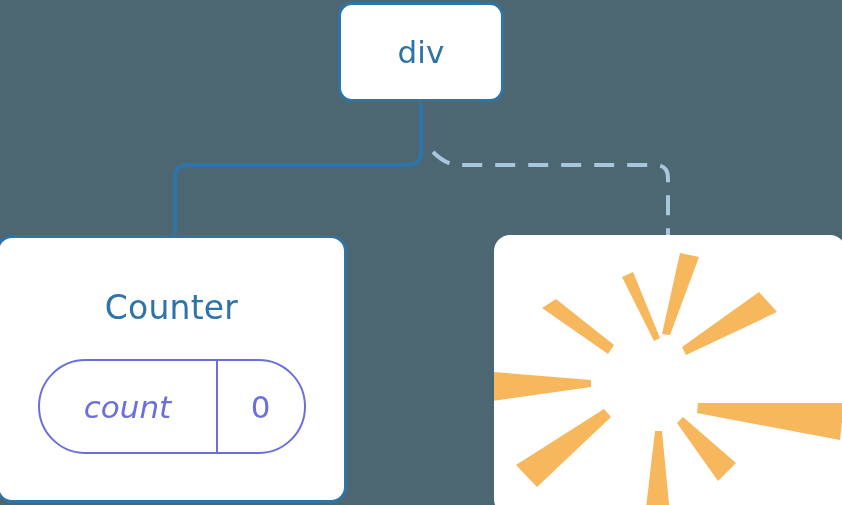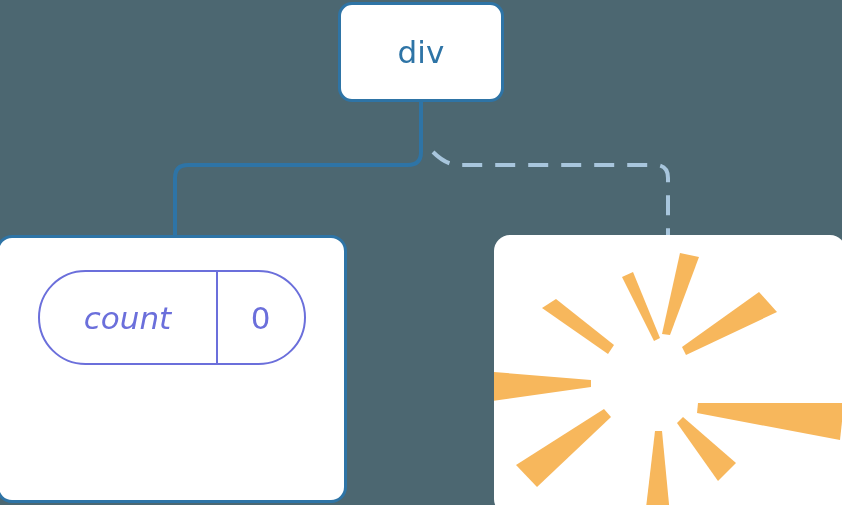--- a/index.html
+++ b/index.html
@@ -117,20 +117,21 @@
   <svg class="edges" viewBox="0 0 842 505" xmlns="http://www.w3.org/2000/svg">
     <path d="M 421 102 L 421 152 Q 421 165 408 165 L 188 165 Q 175 165 175 178 L 175 238" fill="none" stroke="#2e74a6" stroke-width="4" stroke-linecap="butt"></path>
     <path d="M 433 152 Q 446 165 459 165 L 655 165 Q 668 165 668 178 L 668 238" fill="none" stroke="#a8c6dd" stroke-width="4" stroke-linecap="butt" stroke-dasharray="20 13"></path>
   </svg>
 
   <div class="node node-div">
     <span class="node-label">div</span>
   </div>
 
   <div class="node node-counter">
+    <span class="node-label">Counter</span>
     <div class="state-pill">
       <span class="state-key">count</span>
       <span class="state-val">0</span>
     </div>
   </div>
 
   <div class="node node-burst">
     <svg class="burst-svg" viewBox="0 0 352 280" xmlns="http://www.w3.org/2000/svg">
       <g fill="#f7b75c">
         <polygon points="186,18 205,22 176,100 168,99"></polygon>

